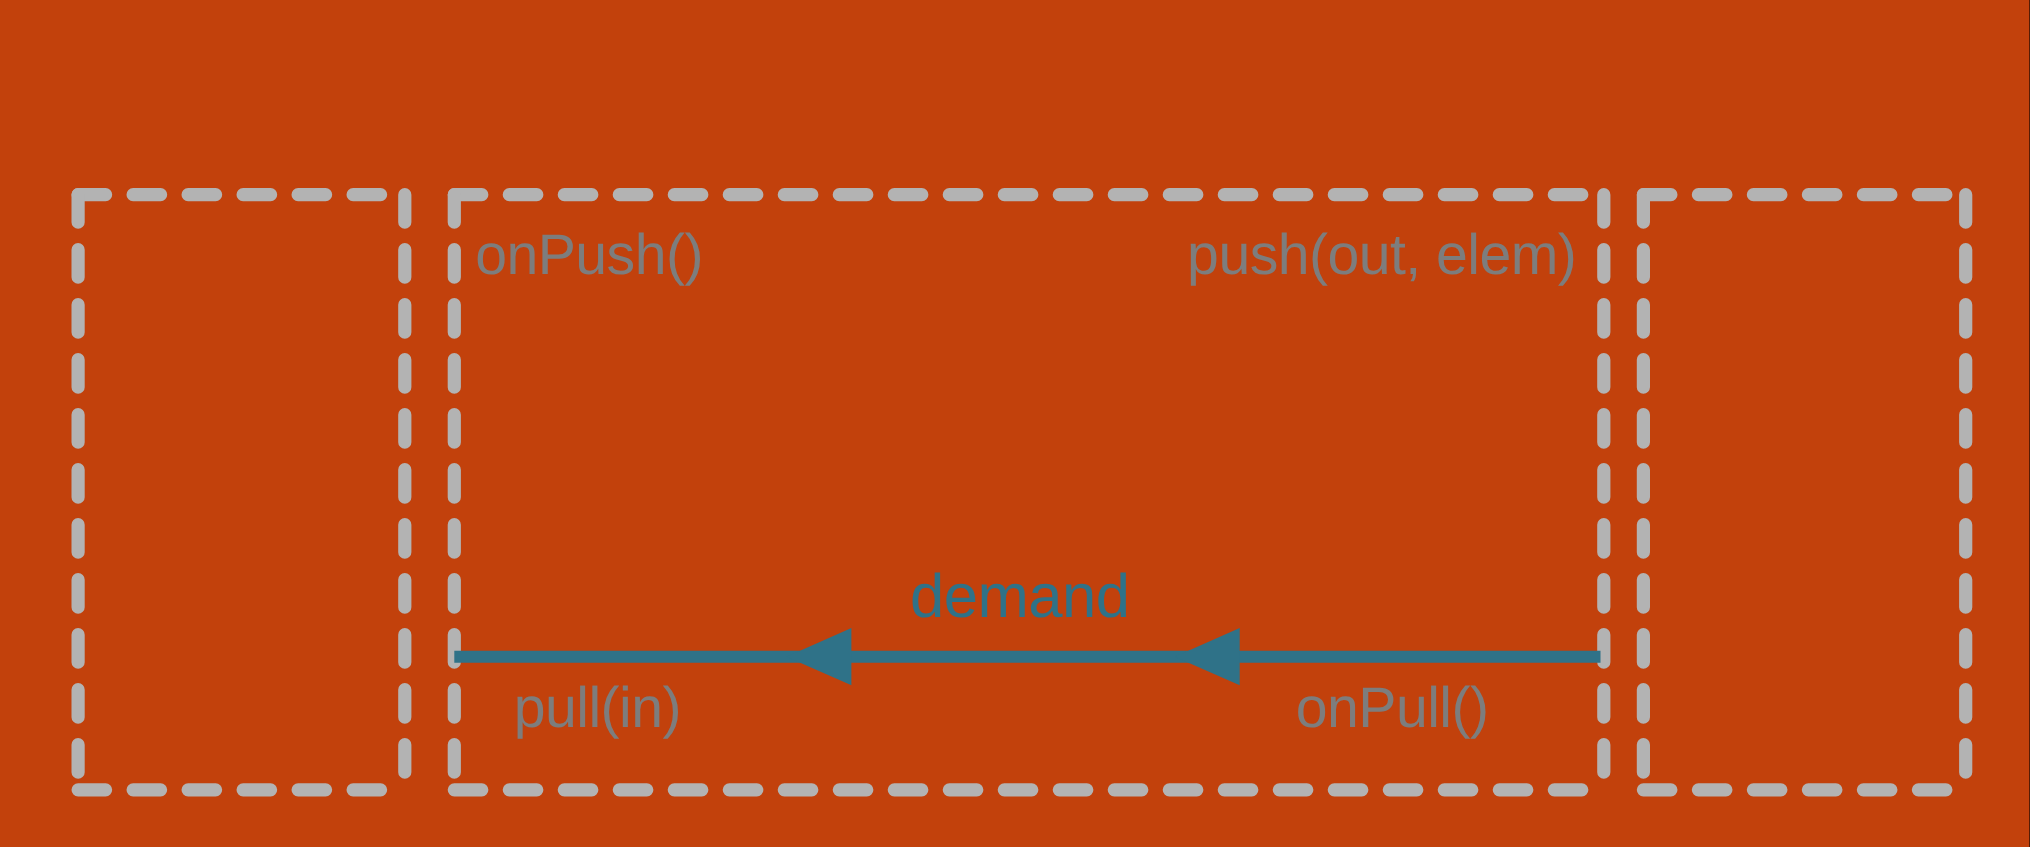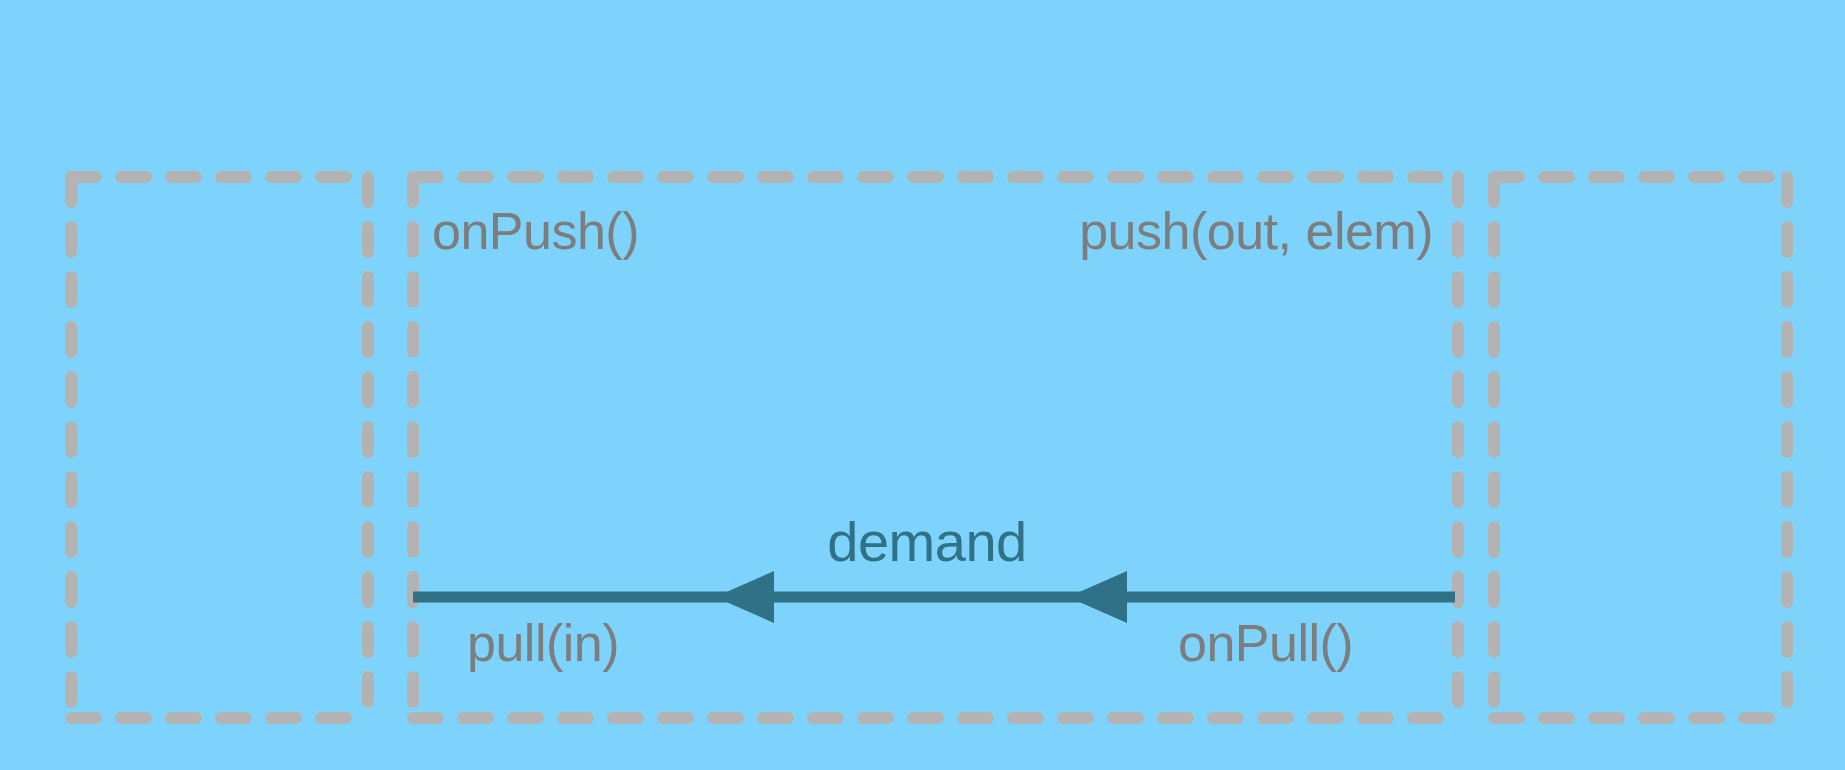--- a/index.html
+++ b/index.html
@@ -4,21 +4,21 @@
 <style>
   html, body {
     margin: 0;
     padding: 0;
     background: #000000;
   }
   .canvas {
     position: relative;
     width: 1845px;
     height: 770px;
-    background: #7dd3fc;
+    background: #c2410c;
     overflow: hidden;
   }
   svg text {
     font-family: "Liberation Sans", "DejaVu Sans", sans-serif;
     letter-spacing: -0.5px;
   }
   .label-gray {
     font-size: 52px;
   }
   .label-accent {

